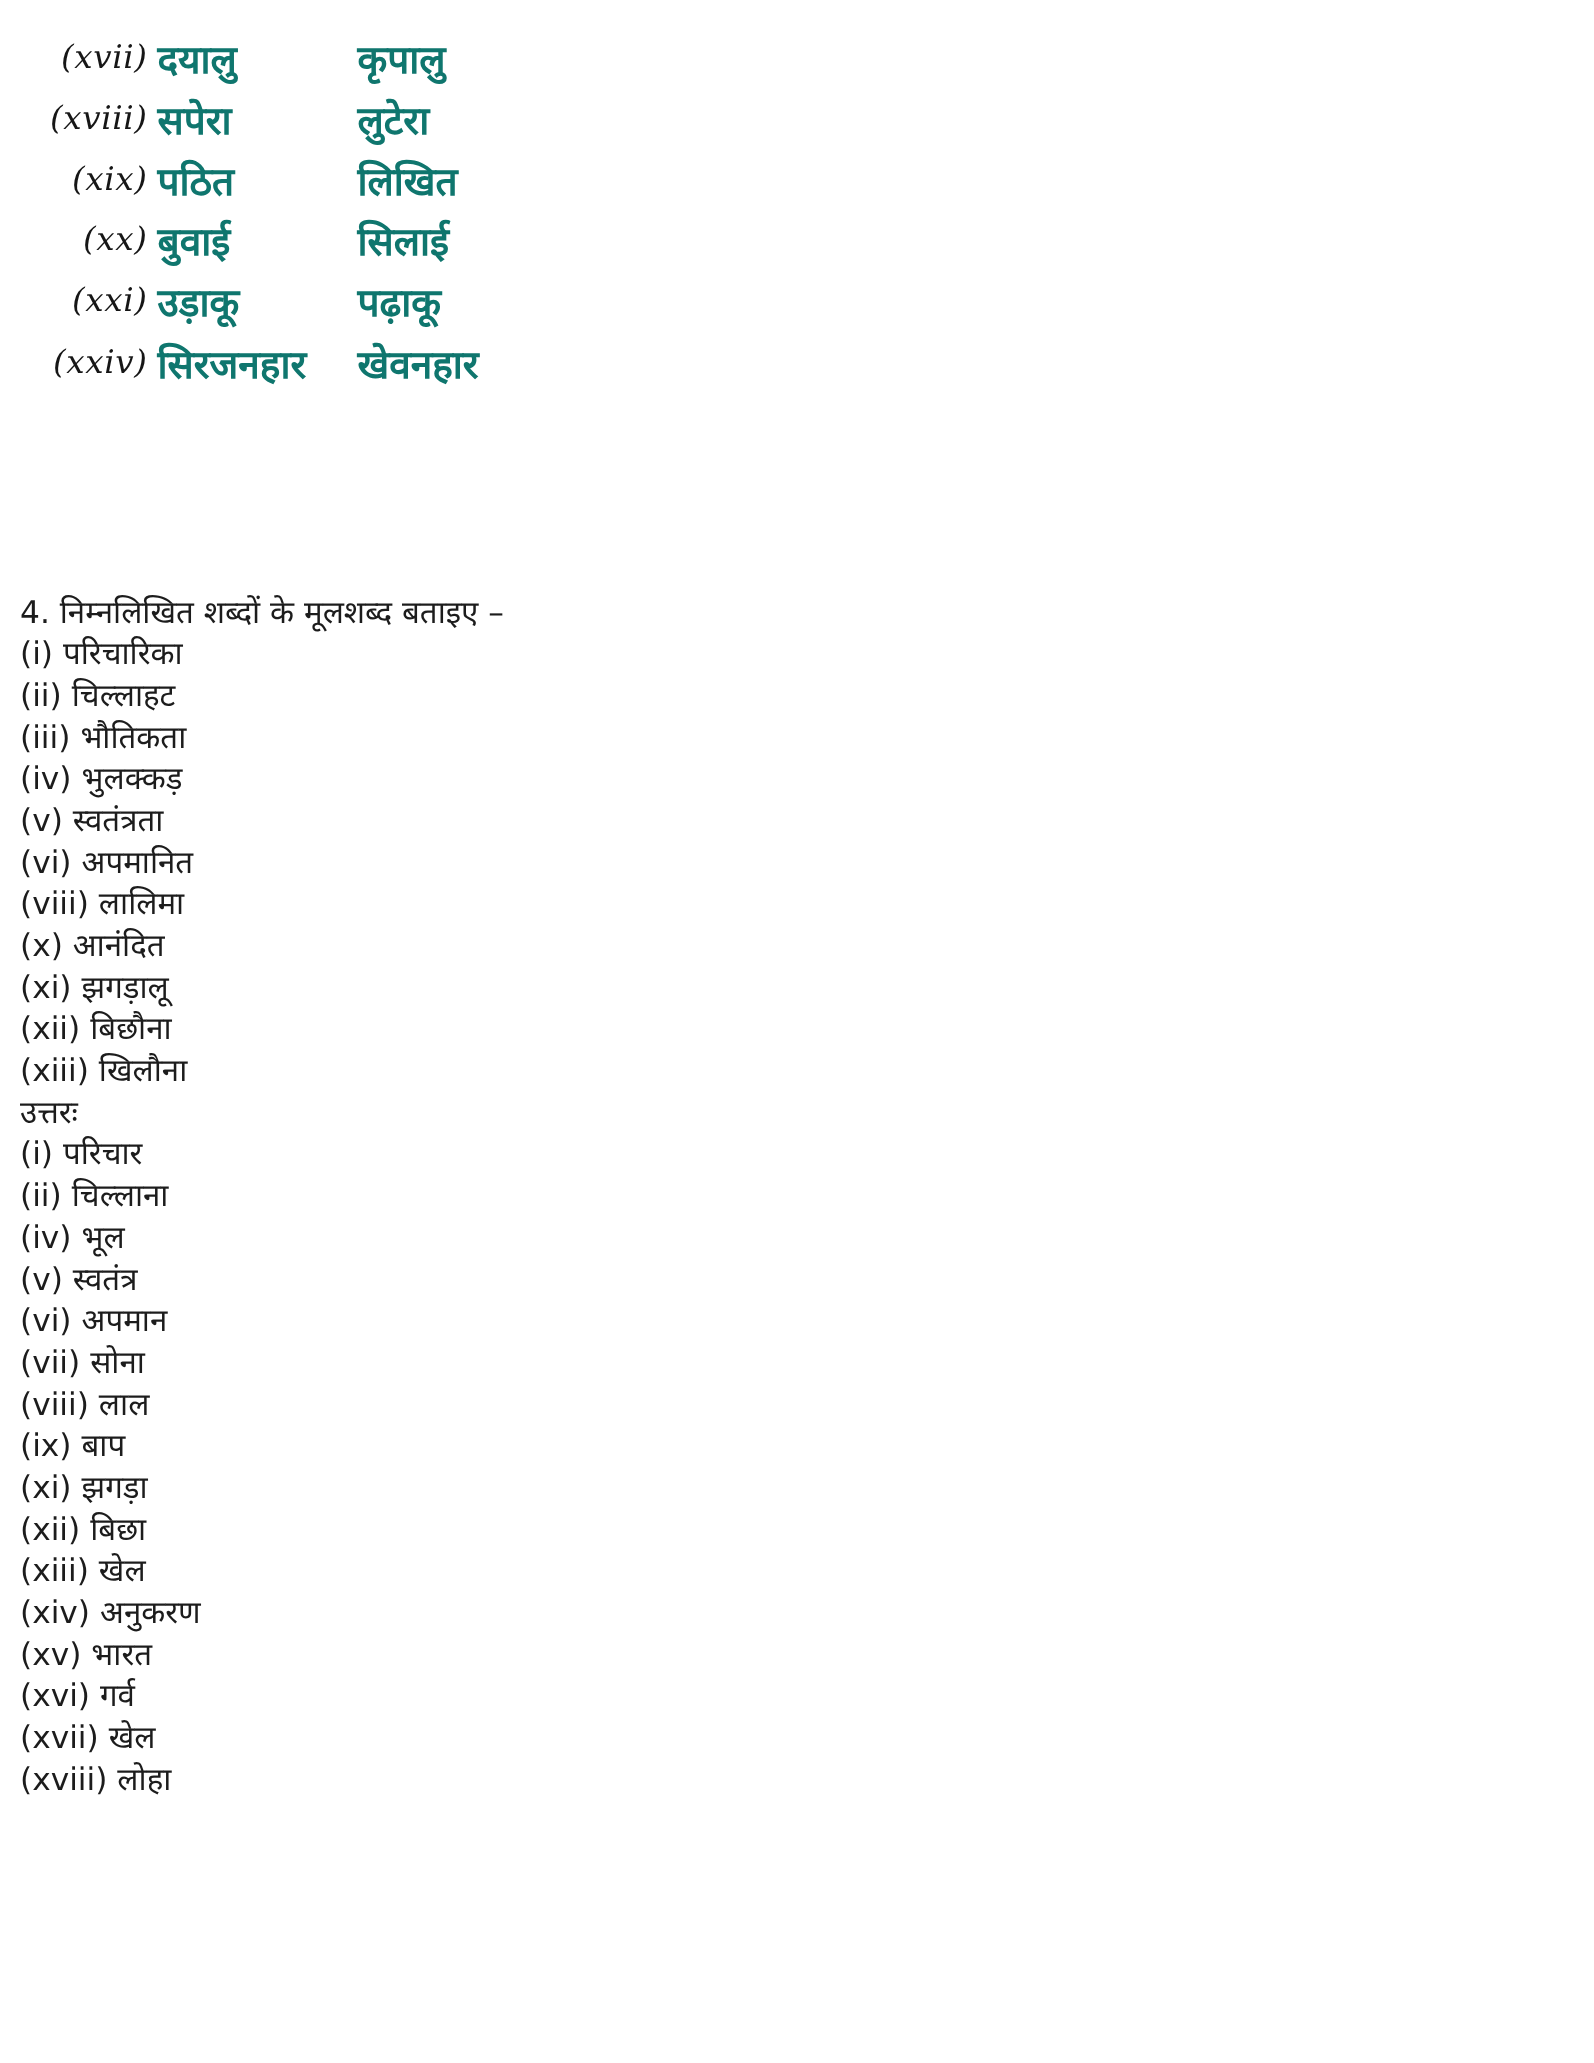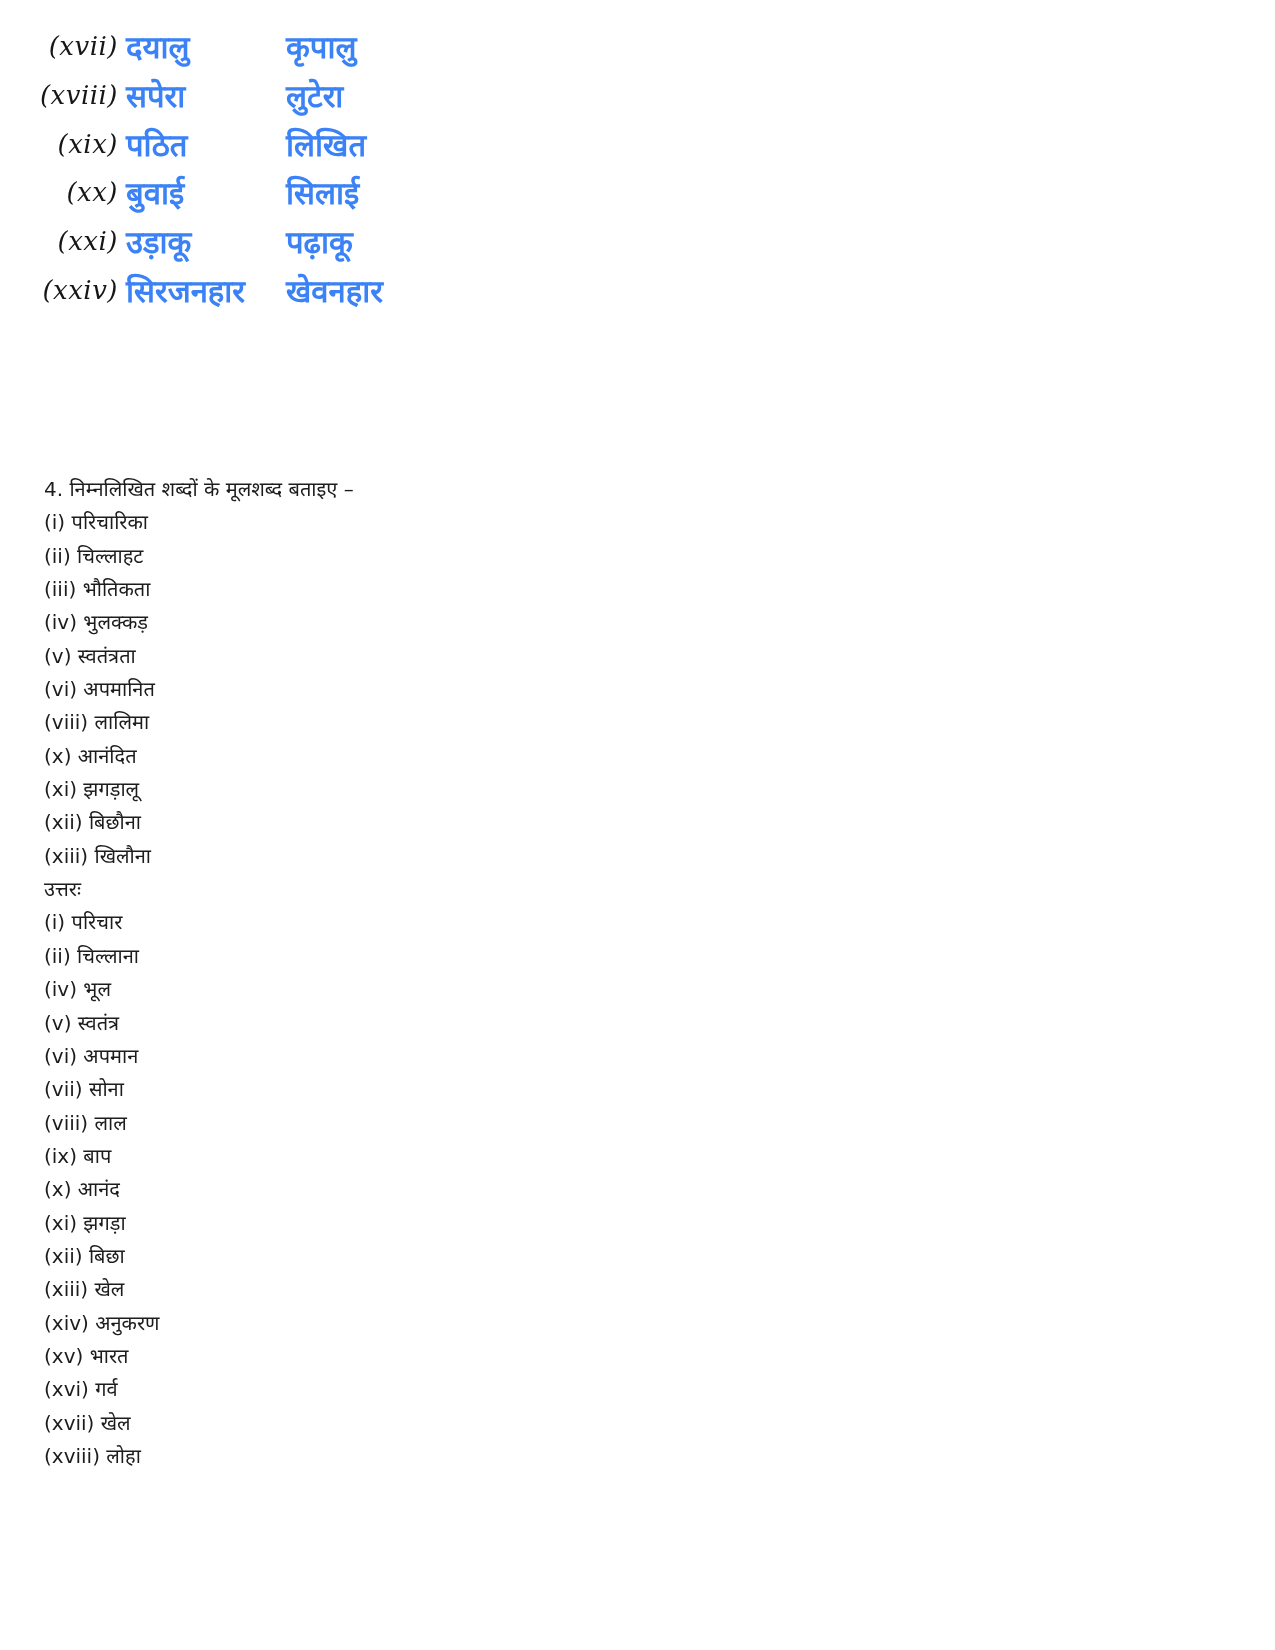--- a/index.html
+++ b/index.html
@@ -30,31 +30,31 @@
       font-family: "DejaVu Serif", serif;
       font-style: italic;
       font-size: 26px;
       color: #161616;
       letter-spacing: 0.5px;
     }
     .pair-word {
       font-family: "DejaVu Serif", serif;
       font-weight: 700;
       font-size: 31px;
-      color: #3b82f6;
+      color: #0f766e;
       padding-left: 8px;
       white-space: nowrap;
     }
 
     
     .qa {
       position: absolute;
-      left: 44px;
+      left: 16px;
       top: 473px;
-      font-size: 20px;
+      font-size: 25px;
       line-height: 33.35px;
       color: #1c1c1c;
     }
     .qa p { white-space: nowrap; }
   </style>
 </head>
 <body>
 
 <section class="pairs">
 
@@ -114,21 +114,20 @@
   <div>
 
   <p><span>(i)</span> <span>परिचार</span></p>
       <p><span>(ii)</span> <span>चिल्लाना</span></p>
       <p><span>(iv)</span> <span>भूल</span></p>
       <p><span>(v)</span> <span>स्वतंत्र</span></p>
       <p><span>(vi)</span> <span>अपमान</span></p>
       <p><span>(vii)</span> <span>सोना</span></p>
       <p><span>(viii)</span> <span>लाल</span></p>
       <p><span>(ix)</span> <span>बाप</span></p>
-      <p><span>(x)</span> <span>आनंद</span></p>
       <p><span>(xi)</span> <span>झगड़ा</span></p>
       <p><span>(xii)</span> <span>बिछा</span></p>
       <p><span>(xiii)</span> <span>खेल</span></p>
       <p><span>(xiv)</span> <span>अनुकरण</span></p>
       <p><span>(xv)</span> <span>भारत</span></p>
       <p><span>(xvi)</span> <span>गर्व</span></p>
       <p><span>(xvii)</span> <span>खेल</span></p>
       <p><span>(xviii)</span> <span>लोहा</span></p>
     </div>
 

